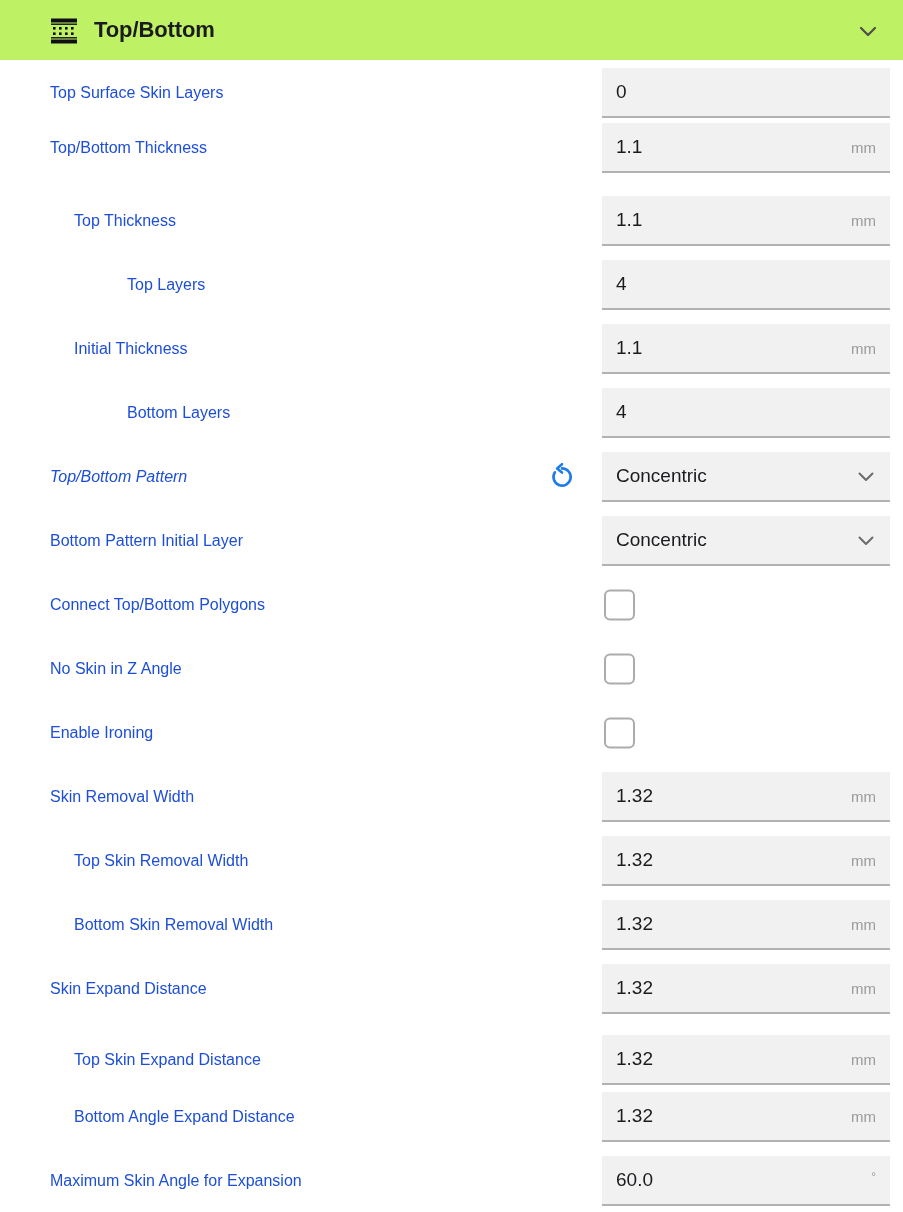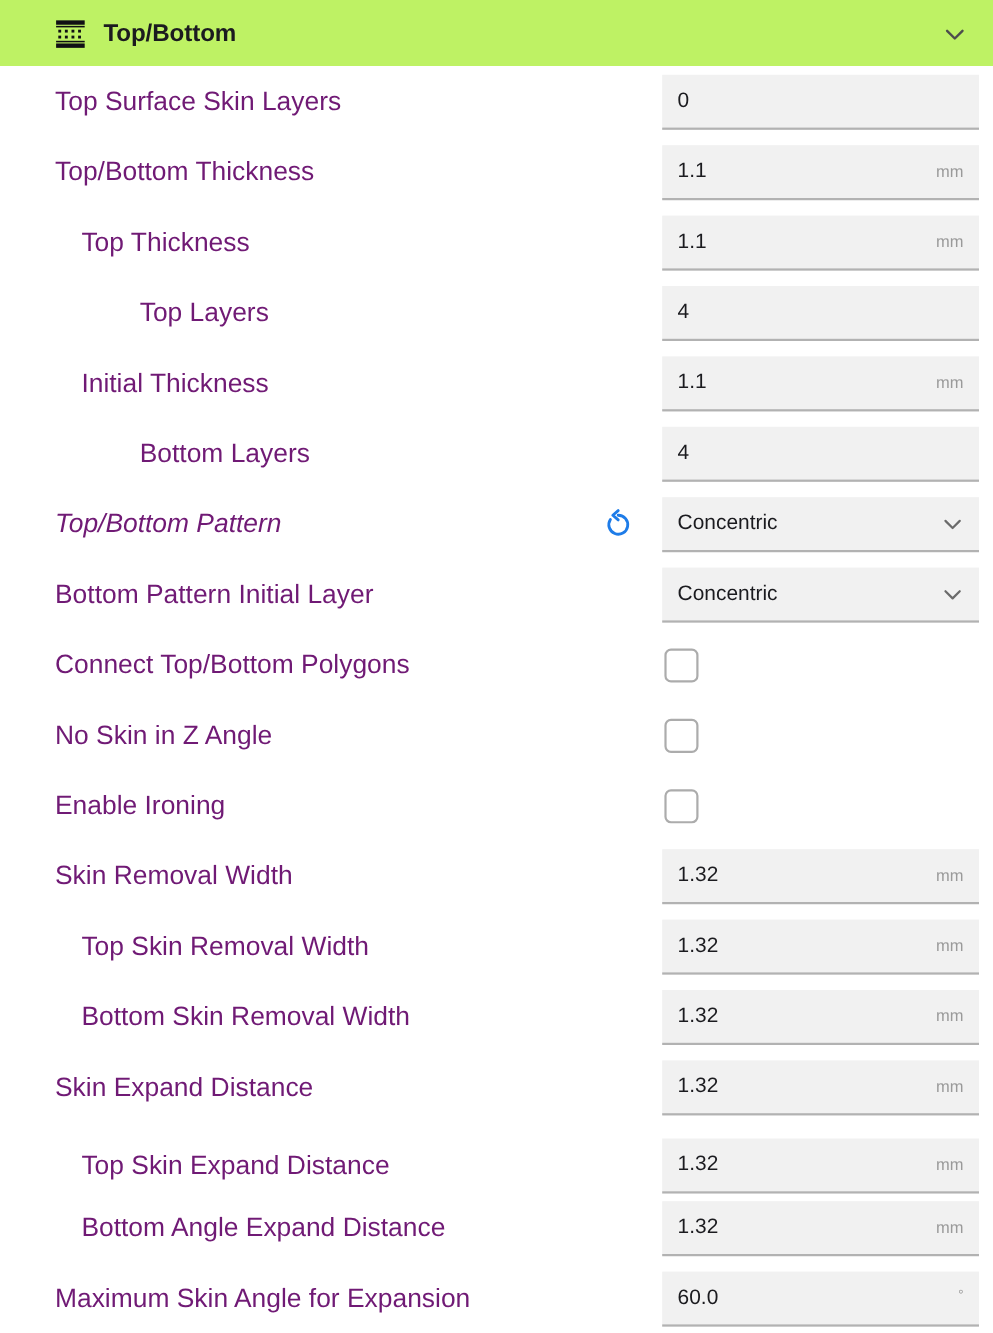--- a/index.html
+++ b/index.html
@@ -50,22 +50,22 @@
   .row {
     position: absolute;
     left: 0;
     width: 903px;
     height: 64px;
   }
   .row-label {
     position: absolute;
     top: 50%;
     transform: translateY(-50%);
-    font-size: 24px;
-    color: #701a75;
+    font-size: 16px;
+    color: #1d4ed8;
     white-space: nowrap;
     text-align: center;
   }
   .row-label.indent0 { left: 50px; }
   .row-label.indent1 { left: 74px; }
   .row-label.indent2 { left: 99px; margin-left: 28px; }
   .row-label.modified { font-style: italic; }
 
   
   .revert-btn {
@@ -170,21 +170,21 @@
     </span>
   </div>
 
   <div id="rows">
       <div class="row" style="top: 61px;">
         <span class="row-label indent0">Top Surface Skin Layers</span>
         <div class="field">
           <span class="field-value">0</span>
         </div>
       </div>
-      <div class="row" style="top: 125px;">
+      <div class="row" style="top: 116px;">
         <span class="row-label indent0">Top/Bottom Thickness</span>
         <div class="field">
           <span class="field-value">1.1</span>
           <span class="field-unit">mm</span>
         </div>
       </div>
       <div class="row" style="top: 189px;">
         <span class="row-label indent1">Top Thickness</span>
         <div class="field">
           <span class="field-value">1.1</span>

